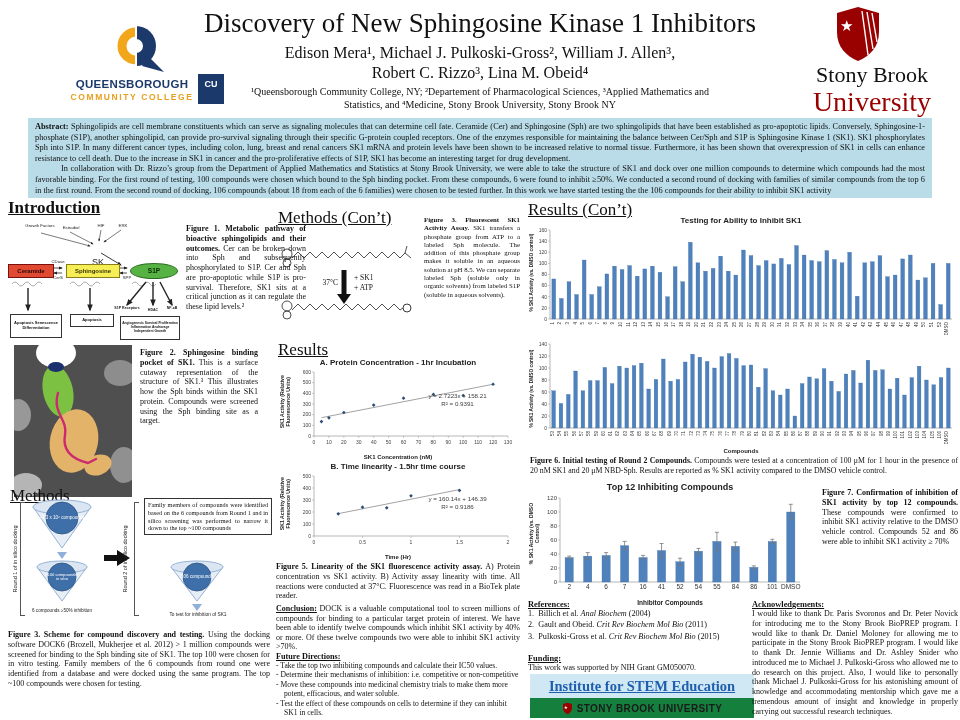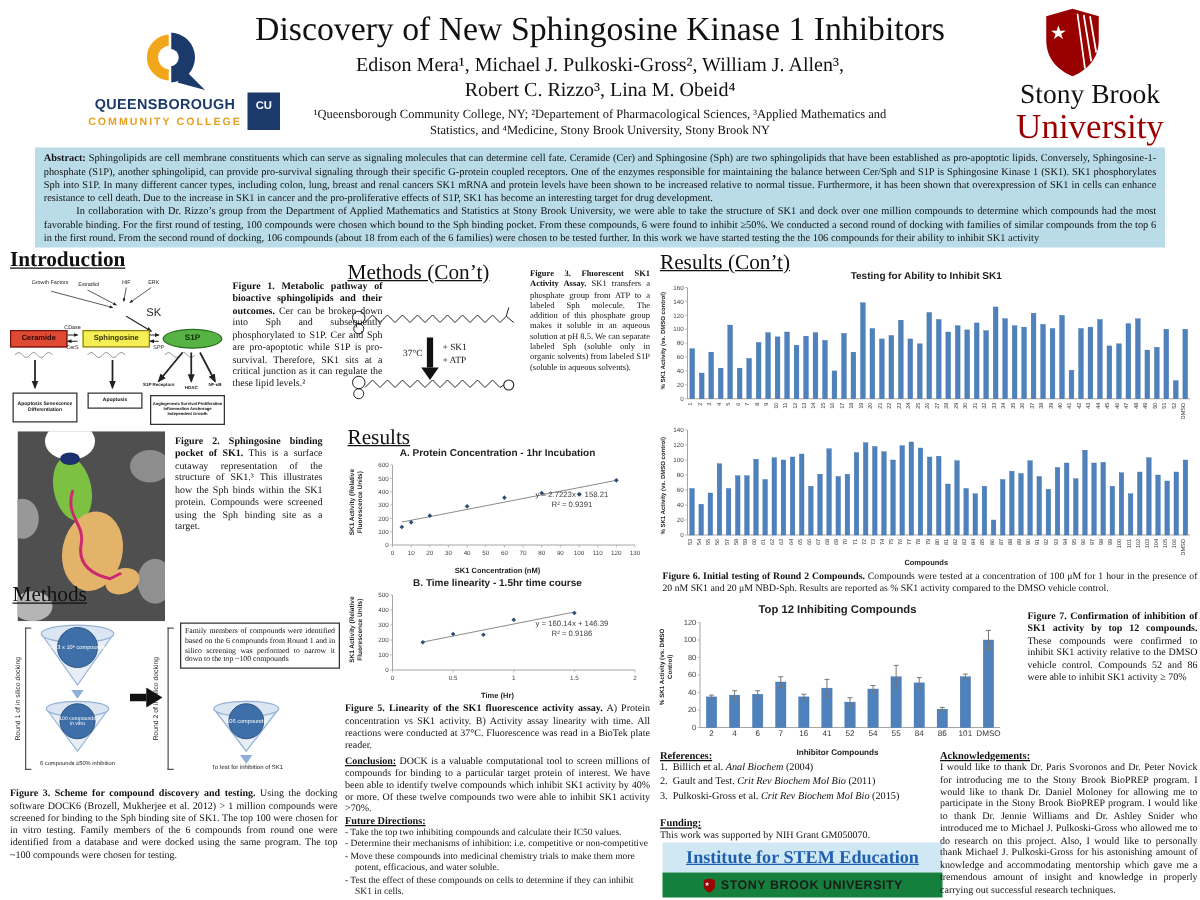--- a/index.html
+++ b/index.html
@@ -90,21 +90,21 @@
       <line x1="20" y1="66" x2="20" y2="88" stroke="#222" stroke-width="1.4" marker-end="url(#ah)"></line>
       <line x1="82" y1="66" x2="82" y2="88" stroke="#222" stroke-width="1.4" marker-end="url(#ah)"></line>
       <line x1="138" y1="60" x2="119" y2="83" stroke="#222" stroke-width="1.4" marker-end="url(#ah)"></line>
       <line x1="145" y1="60" x2="145" y2="83" stroke="#222" stroke-width="1.4" marker-end="url(#ah)"></line>
       <line x1="152" y1="60" x2="164" y2="83" stroke="#222" stroke-width="1.4" marker-end="url(#ah)"></line>
     </svg>
     <div class="fig1lab" style="left:16px;top:2px;width:32px;">Growth Factors</div>
     <div class="fig1lab" style="left:50px;top:4px;width:26px;">Estradiol</div>
     <div class="fig1lab" style="left:86px;top:2px;width:14px;">HIF</div>
     <div class="fig1lab" style="left:108px;top:2px;width:14px;">ERK</div>
-    <div class="fig1lab" style="left:80px;top:24px;width:20px;font-size:9px;margin-left:25px;">SK</div>
+    <div class="fig1lab" style="left:80px;top:36px;width:20px;font-size:9px;">SK</div>
     <div class="fig1lab" style="left:38px;top:38px;width:24px;">CDase</div>
     <div class="fig1lab" style="left:40px;top:54px;width:20px;">CerS</div>
     <div class="fig1lab" style="left:110px;top:54px;width:18px;">SPP</div>
     <div class="fig1box" style="left:0px;top:42px;width:44px;height:12px;background:#e04a32;border-color:#7a1010;font-size:6px;color:#2b0707;">Ceramide</div>
     <div class="fig1box" style="left:58px;top:42px;width:52px;height:12px;background:#f6ee55;border-color:#8a7d1a;font-size:6px;color:#3a3404;">Sphingosine</div>
     <div class="fig1box" style="left:122px;top:41px;width:46px;height:14px;border-radius:50%;background:#56b243;border-color:#2c6e22;font-size:6.5px;color:#0c2b06;">S1P</div>
     <div class="fig1lab" style="left:102px;top:85px;width:34px;font-size:3.6px;font-weight:bold;">S1P Receptors</div>
     <div class="fig1lab" style="left:136px;top:87px;width:18px;font-size:3.6px;font-weight:bold;">HDAC</div>
     <div class="fig1lab" style="left:156px;top:85px;width:16px;font-size:3.6px;font-weight:bold;">NF-κB</div>
     <div class="fig1box" style="left:2px;top:92px;width:50px;height:22px;">Apoptosis Senescence Differentiation</div>
@@ -121,21 +121,21 @@
     <ellipse cx="110" cy="120" rx="14" ry="18" fill="#909090"></ellipse>
     <ellipse cx="12" cy="140" rx="16" ry="12" fill="#b5b5b5"></ellipse>
     <ellipse cx="44" cy="46" rx="15" ry="26" fill="#7dc142" transform="rotate(-12 44 46)"></ellipse>
     <ellipse cx="42" cy="22" rx="8" ry="5" fill="#1c2f6e"></ellipse>
     <ellipse cx="60" cy="96" rx="24" ry="32" fill="#e3b36a" transform="rotate(12 60 96)"></ellipse>
     <ellipse cx="84" cy="120" rx="14" ry="10" fill="#e3b36a" transform="rotate(-20 84 120)"></ellipse>
     <path d="M44 48 C 38 68, 54 74, 51 90 S 58 114, 74 118 L 82 114" fill="none" stroke="#cc2a6e" stroke-width="2.4" stroke-linecap="round"></path>
   </svg>
   <div class="abs cap" style="left:140px;top:348px;width:118px;"><b>Figure 2. Sphingosine binding pocket of SK1.</b><span> This is a surface cutaway representation of the structure of SK1.³ This illustrates how the Sph binds within the SK1 protein. Compounds were screened using the Sph binding site as a target.</span></div>
 
-  <div class="abs h2" style="left:10px;top:466px;text-align:center;">Methods</div>
+  <div class="abs h2" style="left:10px;top:486px;text-align:center;">Methods</div>
 
   <div class="abs" style="left:8px;top:498px;width:262px;height:128px;">
     <div class="bracket" style="left:12px;top:4px;height:112px;"></div>
     <div class="rot" style="left:-48px;top:58px;width:110px;">Round 1 of in silico docking</div>
     <svg style="position:absolute;left:22px;top:0px;" width="64" height="54" viewBox="0 0 64 54">
       <path d="M3 9 L32 50 L61 9" fill="#e8eef6" stroke="#95b3d7" stroke-width="1"></path>
       <ellipse cx="32" cy="9" rx="29" ry="7" fill="#dce6f2" stroke="#95b3d7" stroke-width="1"></ellipse>
       <circle cx="32" cy="20" r="16" fill="#3f6fa8" stroke="#2c5482" stroke-width="0.8"></circle>
     </svg>
     <div class="ftxt" style="left:30px;top:8px;width:48px;height:24px;">~1.3 x 10⁶ compounds</div>
@@ -662,21 +662,21 @@
           <line x1="252.76923076923075" y1="25.699999999999996" x2="256.7692307692307" y2="25.699999999999996" stroke="#777" stroke-width="0.8"></line>
           <text x="254.76923076923075" y="95" font-size="6.5" fill="#333" text-anchor="middle">DMSO</text>
         </svg></div>
     <div class="xlab" style="font-size:6.5px;">Inhibitor Compounds</div>
   </div>
   <div class="abs cap" style="left:822px;top:488px;width:136px;"><b>Figure 7. Confirmation of inhibition of SK1 activity by top 12 compounds.</b><span> These compounds were confirmed to inhibit SK1 activity relative to the DMSO vehicle control. Compounds 52 and 86 were able to inhibit SK1 activity ≥ 70%</span></div>
 
   <div class="abs" style="left:528px;top:600px;width:222px;">
     <div class="lbl" style="font-size:8.4px;">References:</div>
     <div class="refrow"><span>1.</span>&nbsp;&nbsp;<span>Billich  et al. </span><i>Anal Biochem</i><span> (2004)</span></div>
-    <div class="refrow"><span>2.</span>&nbsp;&nbsp;<span>Gault and Test. </span><i>Crit Rev Biochem Mol Bio</i><span> (2011)</span></div>
+    <div class="refrow"><span>2.</span>&nbsp;&nbsp;<span>Gault and Obeid. </span><i>Crit Rev Biochem Mol Bio</i><span> (2011)</span></div>
     <div class="refrow"><span>3.</span>&nbsp;&nbsp;<span>Pulkoski-Gross  et al. </span><i>Crit Rev Biochem Mol Bio</i><span> (2015)</span></div>
   </div>
 
   <div class="abs" style="left:528px;top:654px;width:222px;">
     <div class="lbl" style="font-size:8.4px;">Funding:</div>
     <div style="font-size:8px;">This work was supported by  NIH Grant GM050070.</div>
   </div>
 
   <div class="abs" style="left:530px;top:674px;width:224px;height:44px;">
     <div style="height:24px;background:#cfe8f4;display:flex;align-items:center;justify-content:center;">

